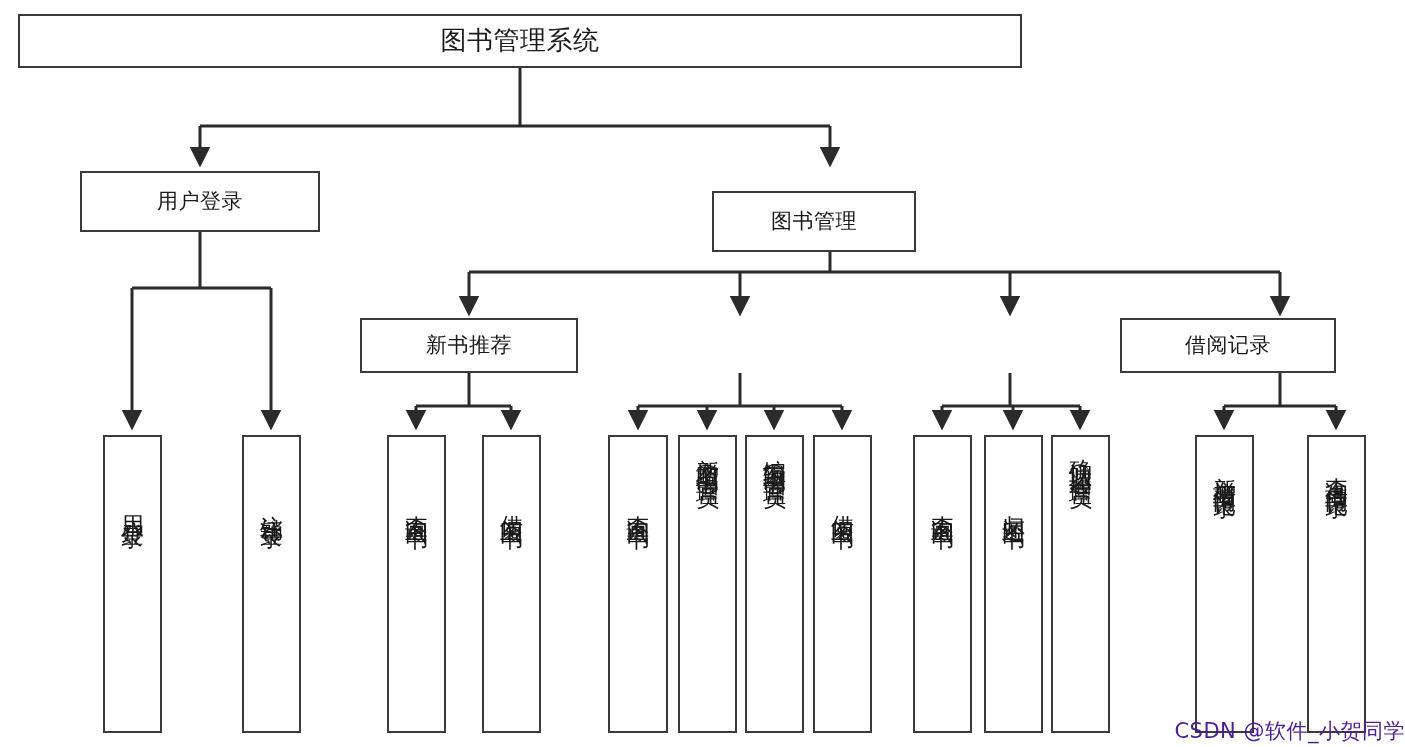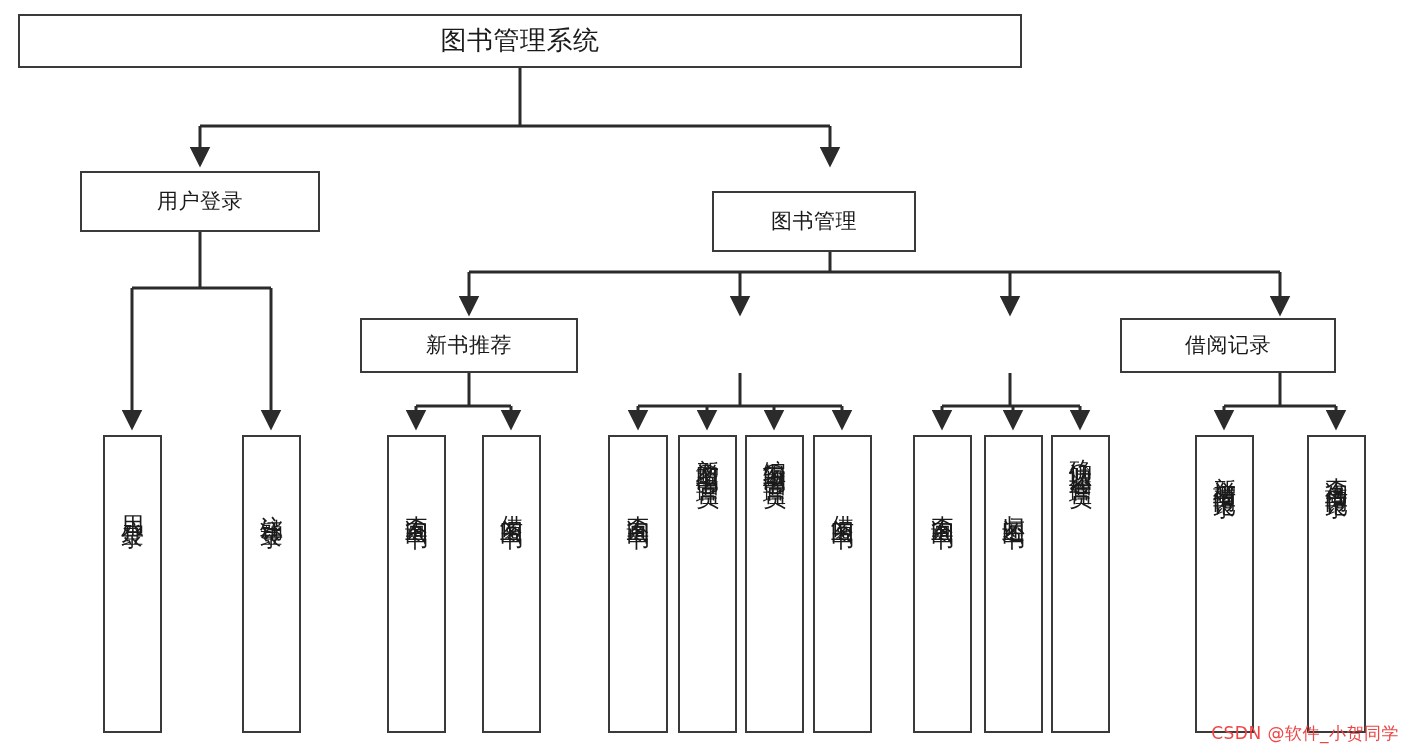--- a/index.html
+++ b/index.html
@@ -58,24 +58,24 @@
   .node.vert .label {
     writing-mode: vertical-rl;
     text-orientation: upright;
     font-size: 23px;
     line-height: 1.0;
     letter-spacing: 4px;
     white-space: nowrap;
   }
   #watermark {
     position: absolute;
-    right: 6px;
+    right: 0;
     bottom: 2px;
-    font-size: 17px;
-    color: #ef4444;
+    font-size: 21px;
+    color: #4c1d95;
     white-space: nowrap;
     letter-spacing: 0.5px;
   }
 </style>
 </head>
 <body>
 
 <div id="diagram-root">
 
   <svg id="connector-layer" viewBox="0 0 1405 747" width="1405" height="747" xmlns="http://www.w3.org/2000/svg">

